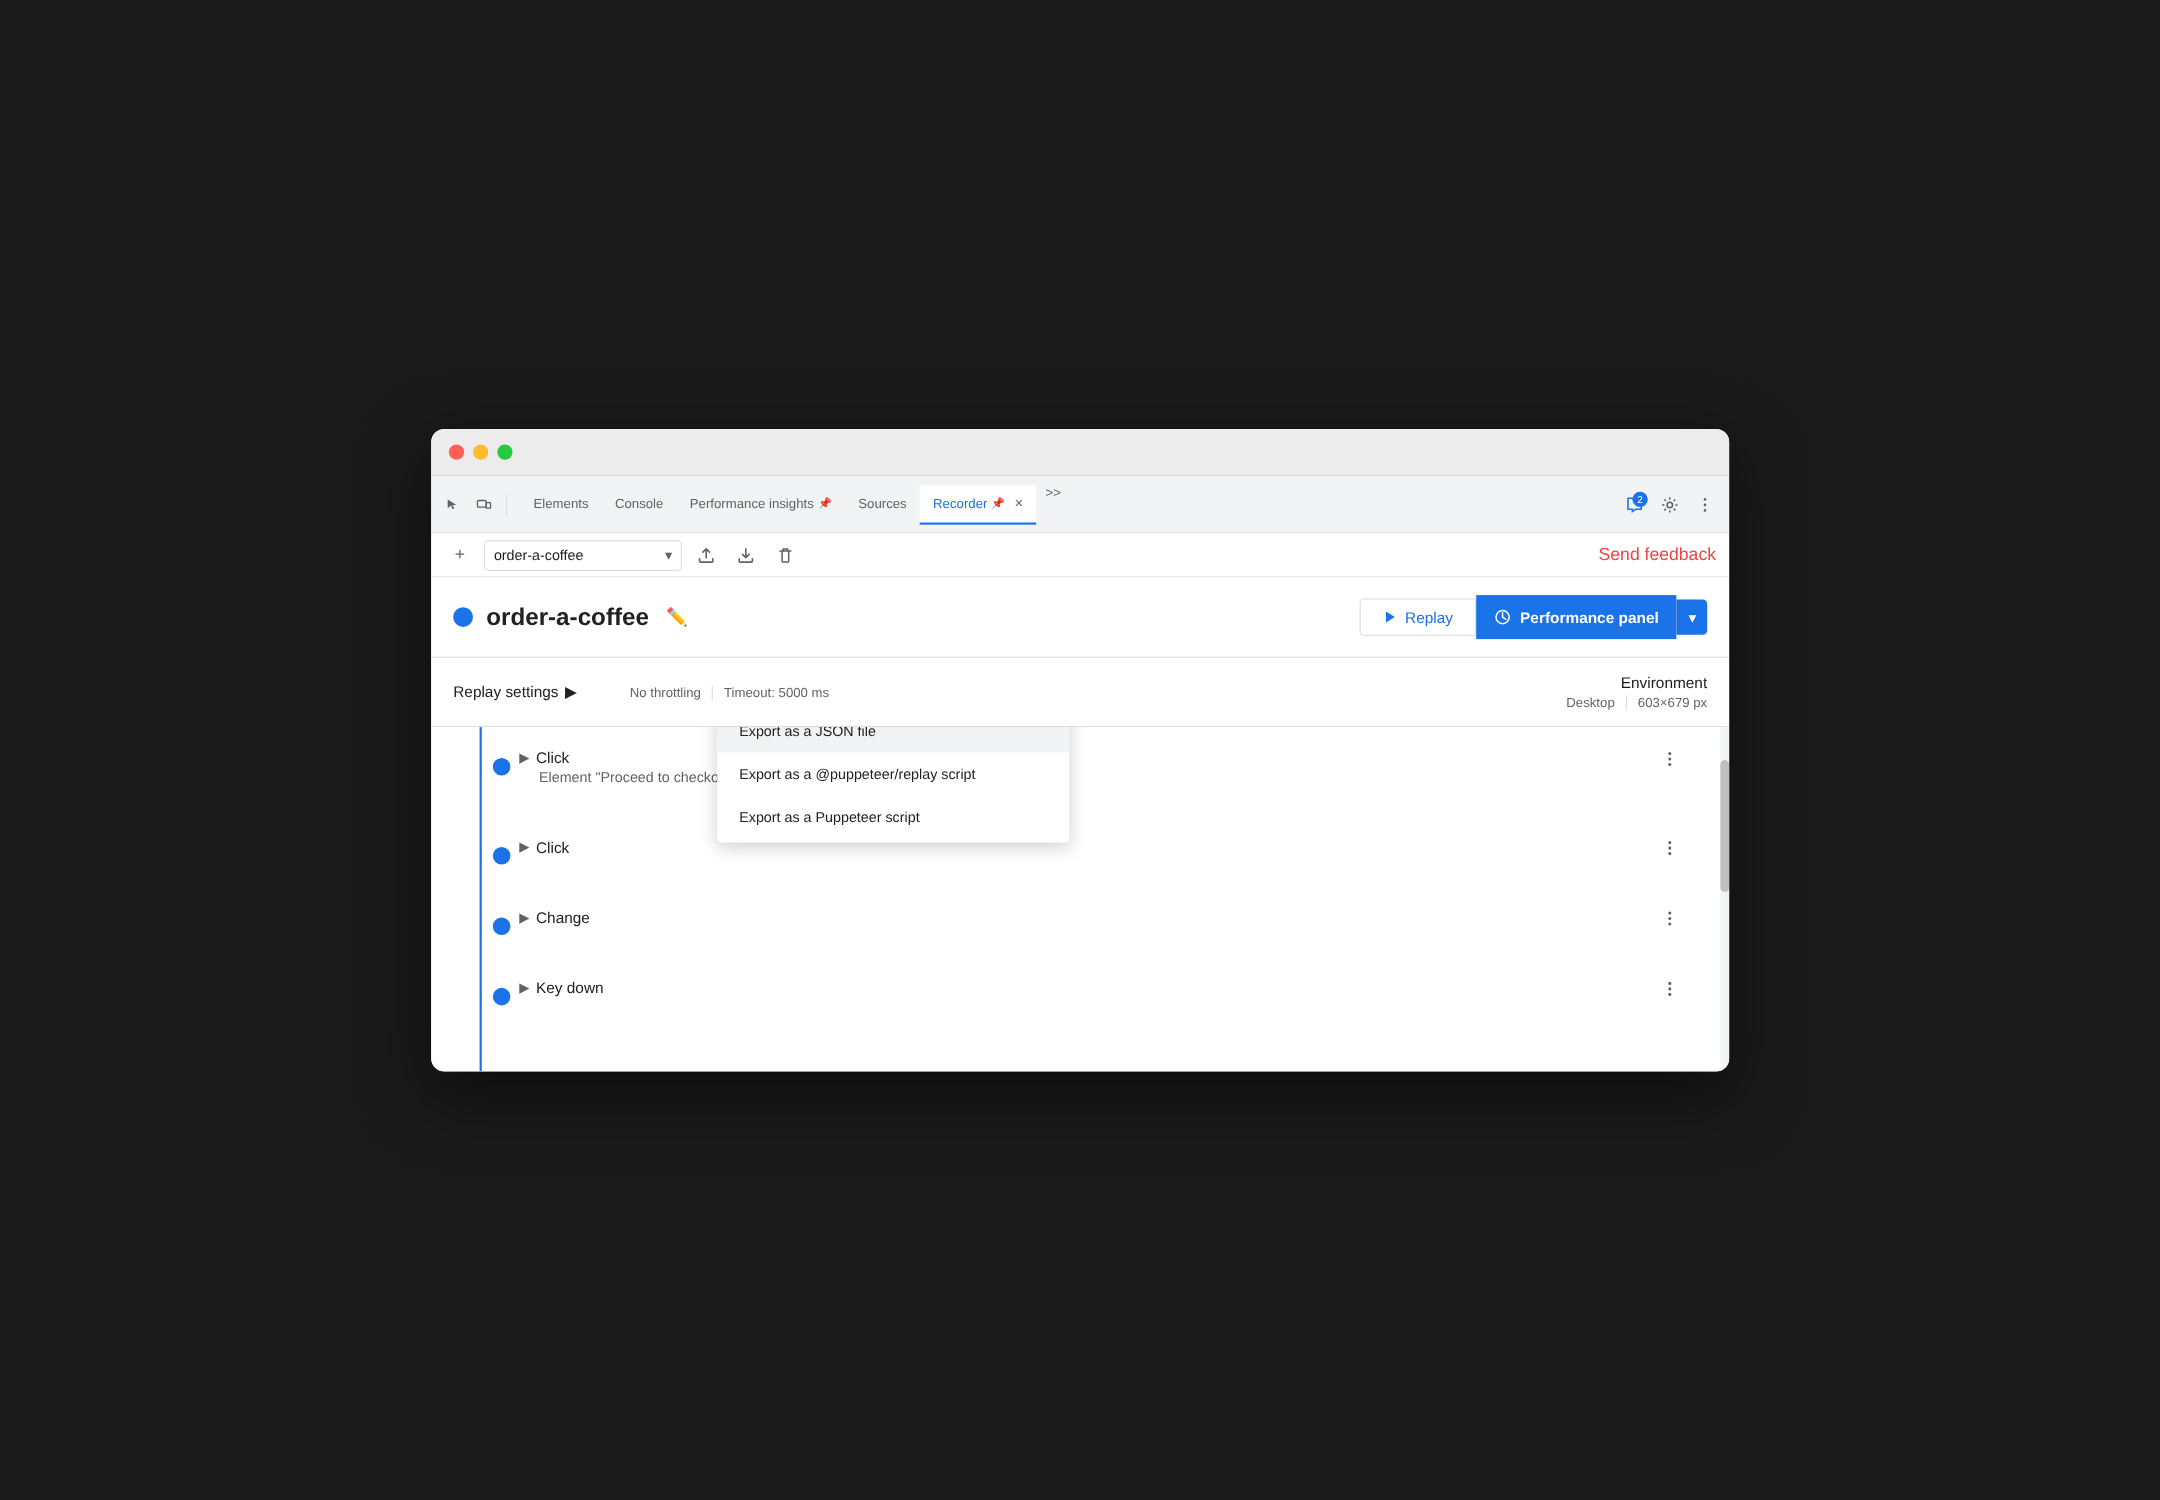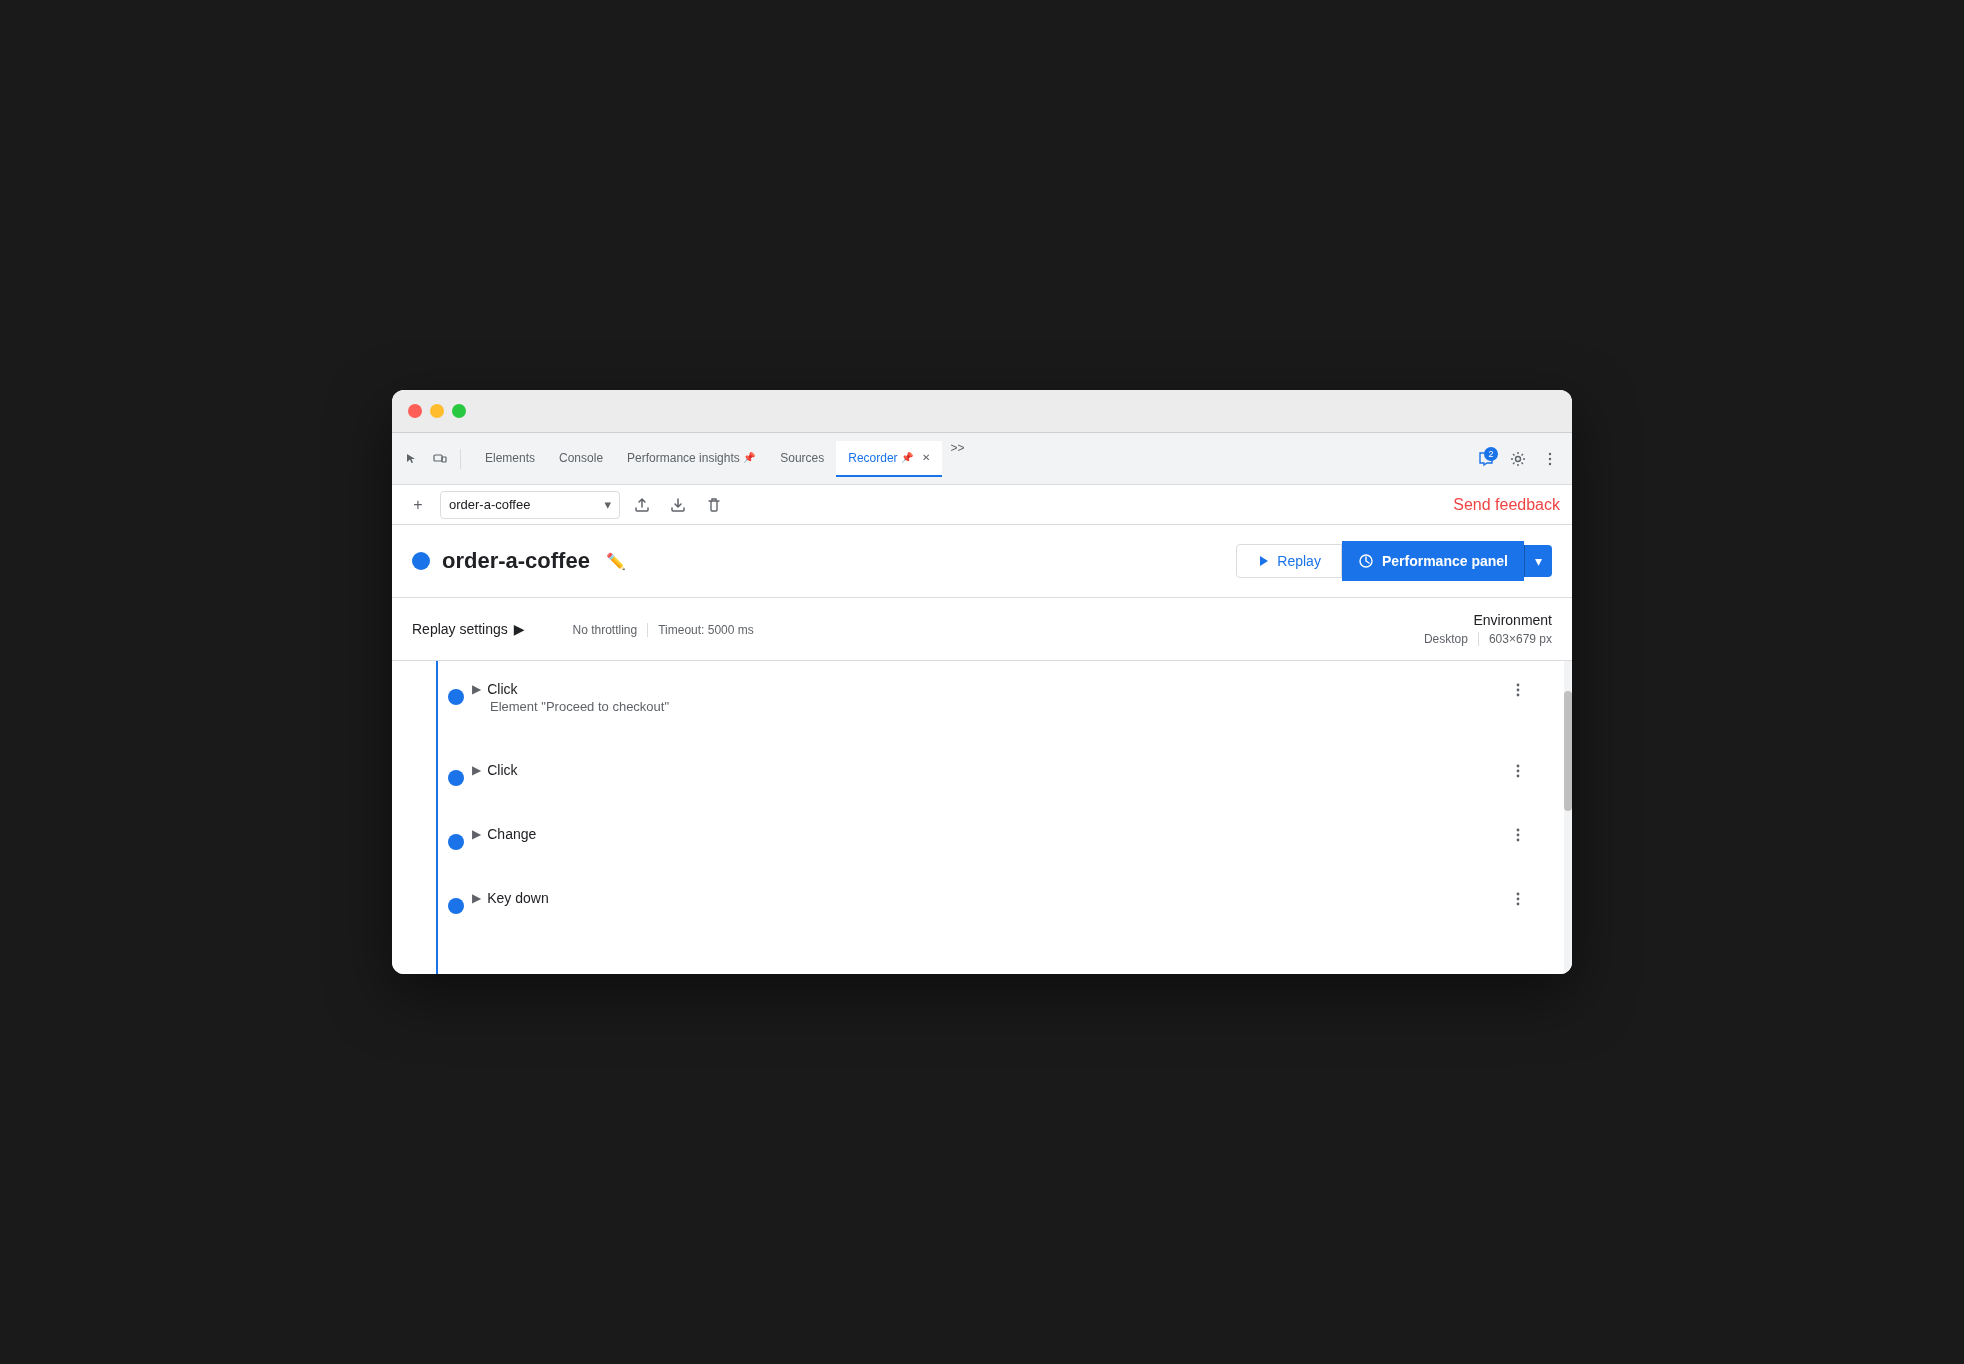--- a/index.html
+++ b/index.html
@@ -549,20 +549,31 @@
     </div>
   </div>
 
   <div class="steps-container">
     <div style="position:relative;">
 
       <div style="position:absolute; left:44px; top:0; bottom:0; width:2px; background:#1a73e8; z-index:0;"></div>
 
       <div style="padding: 20px 40px 20px 20px; position:relative;">
 
+        <div class="dropdown-overlay" style="top: -20px; left: 260px;">
+          <div class="dropdown-item highlighted">
+            <span>Export as a JSON file</span>
+          </div>
+          <div class="dropdown-item">
+            <span>Export as a @puppeteer/replay script</span>
+          </div>
+          <div class="dropdown-item">
+            <span>Export as a Puppeteer script</span>
+          </div>
+        </div>
 
         <div class="step" style="margin-bottom:48px; padding-left:60px;">
           <div class="step-dot" style="position:absolute; left:36px; top:4px;"></div>
           <div class="step-content">
             <div class="step-title">
               <span class="step-chevron">▶</span>
               <span>Click</span>
             </div>
             <div class="step-subtitle">Element "Proceed to checkout"</div>
           </div>

